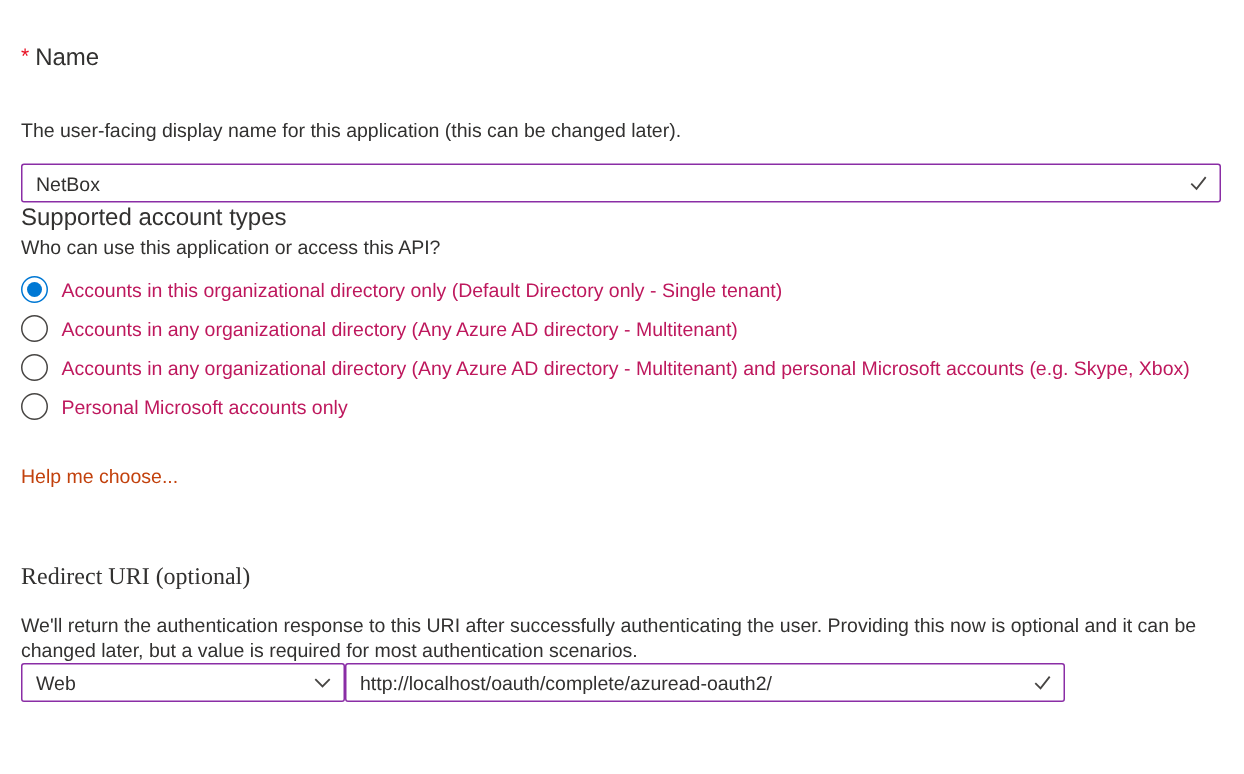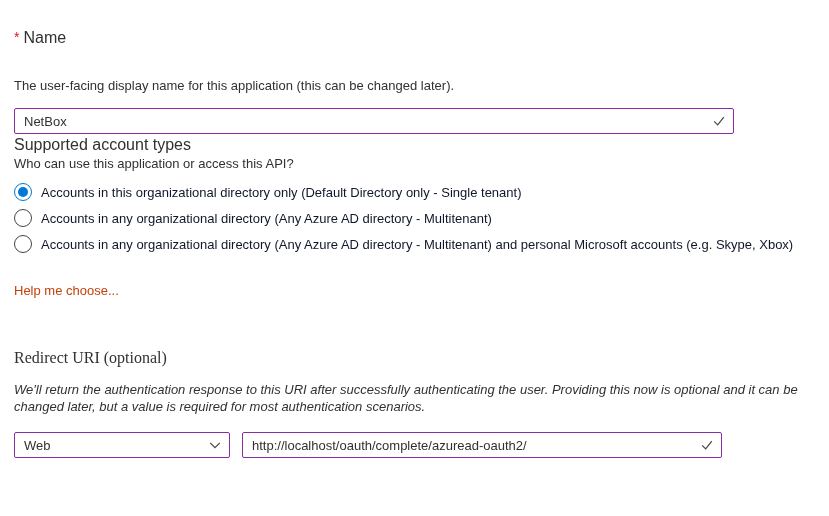--- a/index.html
+++ b/index.html
@@ -53,21 +53,21 @@
     position: absolute;
     right: 7px;
     top: 50%;
     transform: translateY(-50%);
     width: 14px;
     height: 14px;
     pointer-events: none;
   }
   .field-icon svg { display: block; width: 14px; height: 14px; }
 
-  .name-input-box { width: 720px; }
+  .name-input-box { width: 800px; }
 
   
   .sect-account { }
   .question { font-size: 13px; line-height: 17px; }
 
   .radio-list { margin-top: 11px; }
   .radio-option {
     display: flex;
     align-items: center;
     margin-bottom: 8px;
@@ -86,35 +86,35 @@
   .radio.selected { border-color: #0078d4; }
   .radio.selected::after {
     content: "";
     position: absolute;
     left: 50%; top: 50%;
     width: 10px; height: 10px;
     border-radius: 50%;
     background: #0078d4;
     transform: translate(-50%, -50%);
   }
-  .radio-option .opt-label { font-size: 13px; line-height: 17px; color: #0f172a; }
+  .radio-option .opt-label { font-size: 13px; line-height: 17px; color: #be185d; }
 
   .help-link {
     display: inline-block;
     margin-top: 22px;
     color: #c2410c;
     font-size: 13px;
     text-decoration: none;
     cursor: pointer;
   }
 
   .sect-redirect { margin-top: 49px; font-family: Liberation Serif, serif; }
-  .redirect-desc { margin-top: 13px; width: 800px; font-style: italic; }
+  .redirect-desc { margin-top: 13px; width: 800px; }
 
-  .uri-row { display: flex; gap: 12px; margin-top: 17px; }
+  .uri-row { display: flex; }
   .platform-select {
     position: relative;
     width: 216px;
     height: 26px;
     border: 1px solid #8a2da5;
     border-radius: 2px;
     display: flex;
     align-items: center;
     padding: 0 26px 0 9px;
     cursor: pointer;
@@ -152,20 +152,24 @@
       <span class="opt-label">Accounts in this organizational directory only (Default Directory only - Single tenant)</span>
     </div>
     <div class="radio-option">
       <span class="radio"></span>
       <span class="opt-label">Accounts in any organizational directory (Any Azure AD directory - Multitenant)</span>
     </div>
     <div class="radio-option">
       <span class="radio"></span>
       <span class="opt-label">Accounts in any organizational directory (Any Azure AD directory - Multitenant) and personal Microsoft accounts (e.g. Skype, Xbox)</span>
     </div>
+    <div class="radio-option">
+      <span class="radio"></span>
+      <span class="opt-label">Personal Microsoft accounts only</span>
+    </div>
   </div>
 
   <a class="help-link">Help me choose...</a>
 
   
   <div class="section-title sect-redirect">Redirect URI (optional)</div>
   <div class="desc redirect-desc">We'll return the authentication response to this URI after successfully authenticating the user. Providing this now is optional and it can be changed later, but a value is required for most authentication scenarios.</div>
 
   <div class="uri-row">
     <div class="platform-select">

